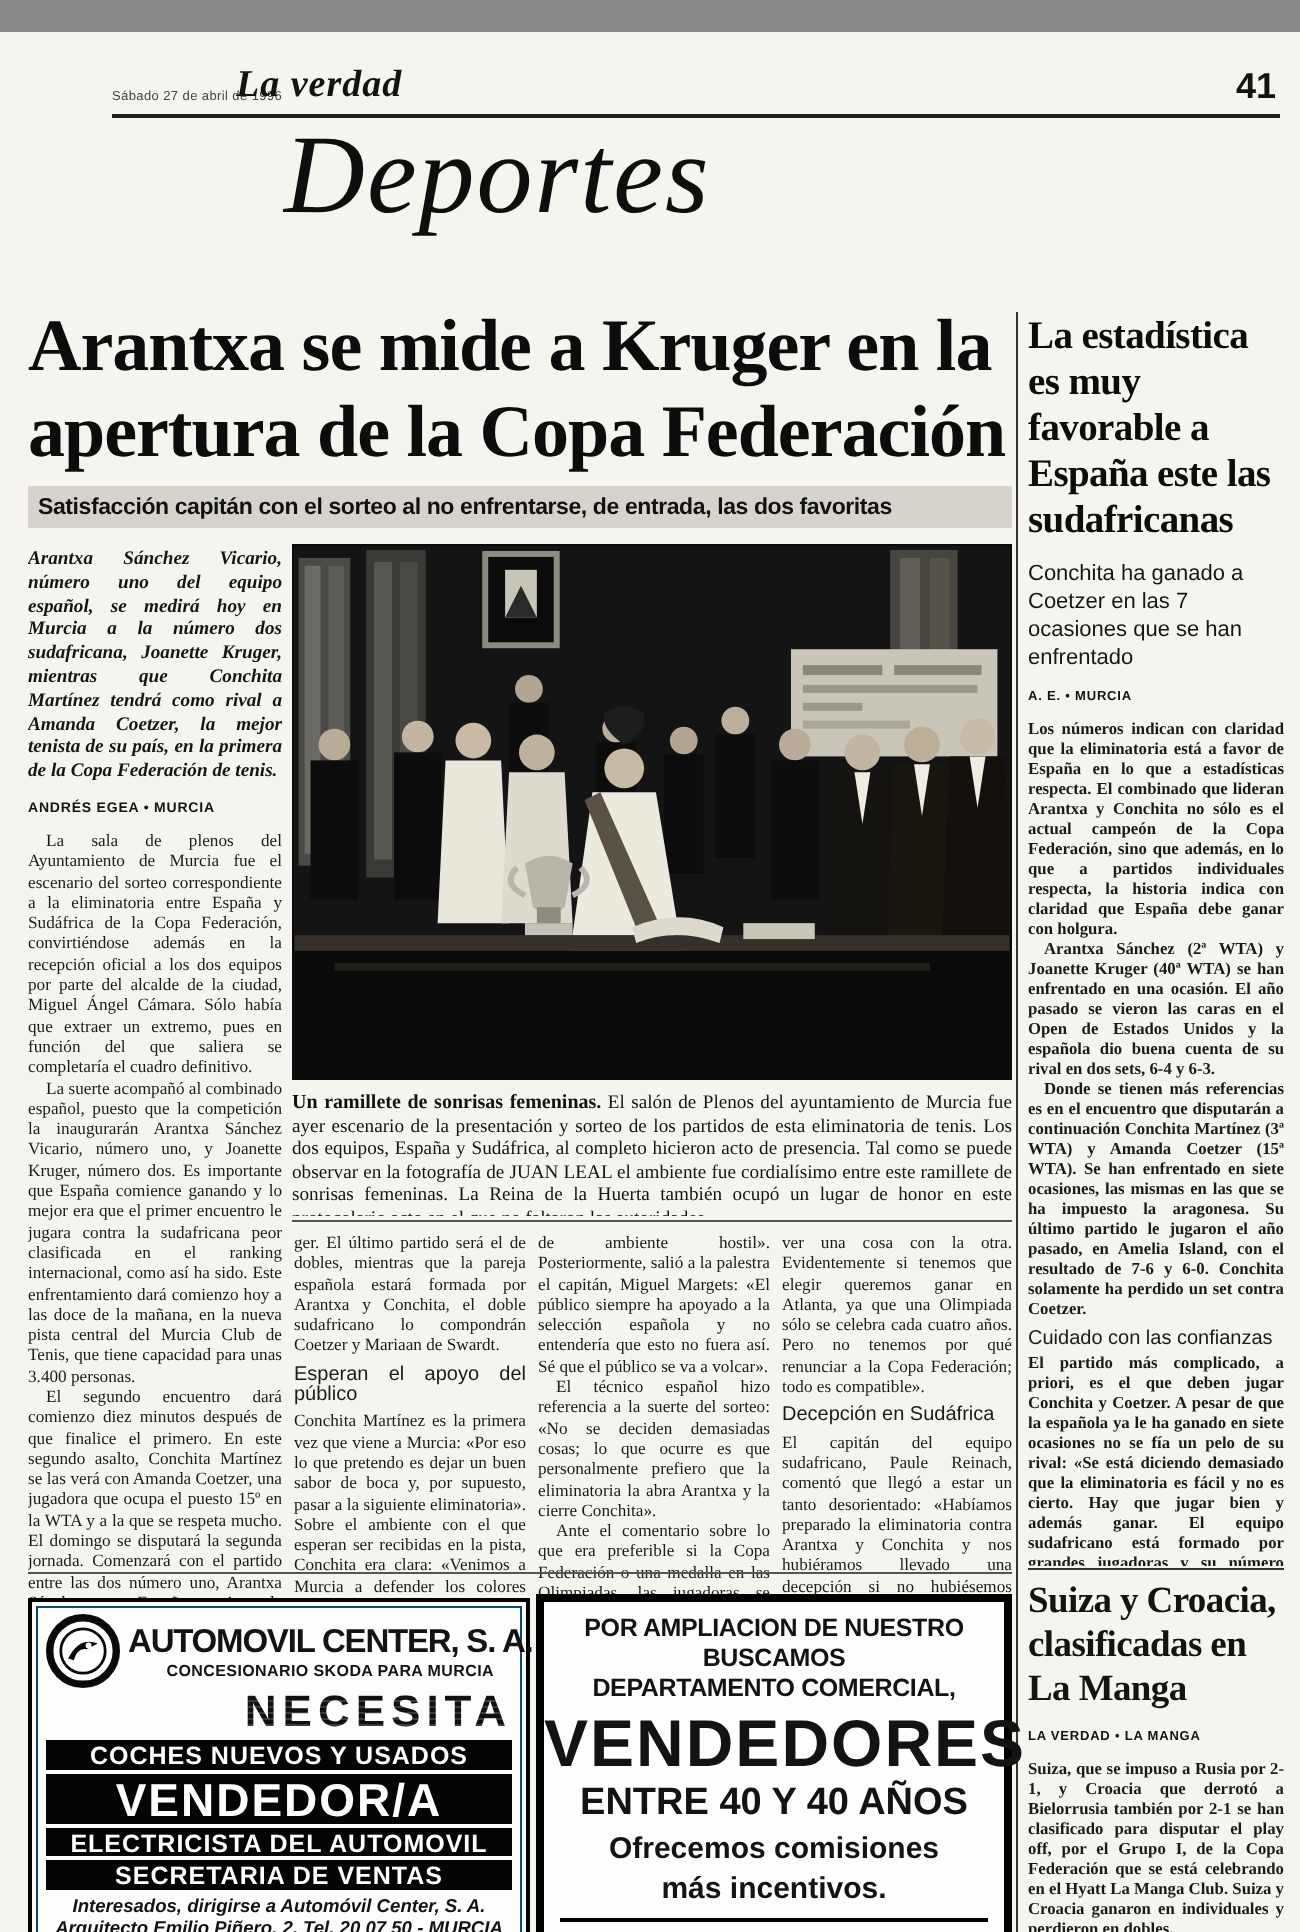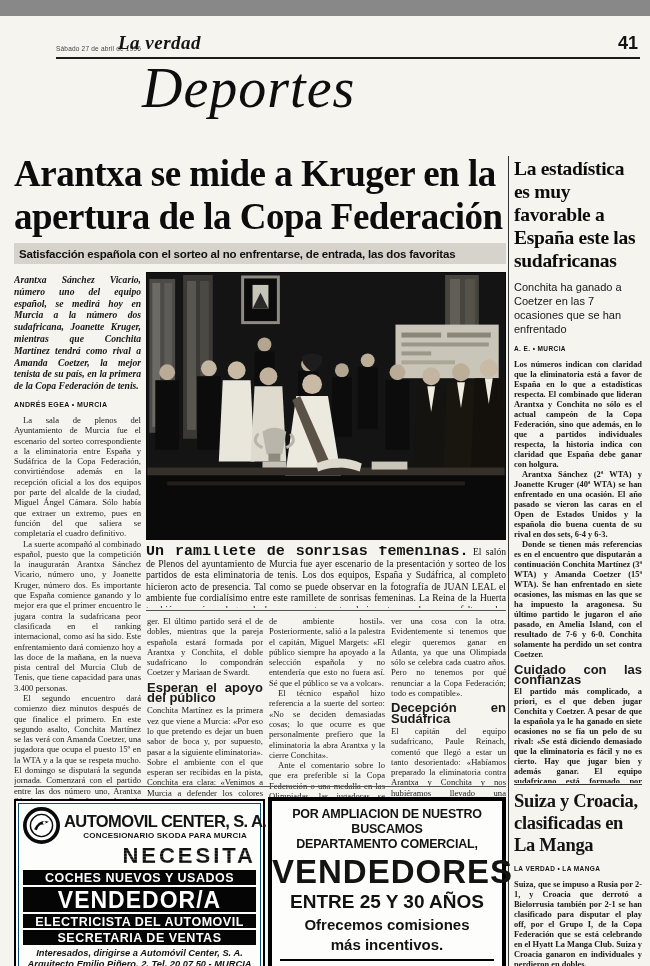--- a/index.html
+++ b/index.html
@@ -28,29 +28,29 @@
     letter-spacing:-.2px; white-space:nowrap; overflow:hidden; color:#111;}
   
   .col-left { position:absolute; left:14px; top:258px; width:127px; height:604px; overflow:hidden;}
   .lead { font-size:9.6px; line-height:11.8px; font-weight:bold; font-style:italic;
     text-align:justify; color:#151515;}
   .byline { margin-top:9px; margin-bottom:7px; font-family:"Liberation Sans", sans-serif;
     font-size:7px; font-weight:bold; letter-spacing:.4px;}
   .bodytext { font-size:8.6px; line-height:10.3px; text-align:justify; color:#1a1a1a;}
   .bodytext p { text-indent:9px; }
   .bodytext p.noindent { text-indent:0; }
-  .colhead { font-family:"Liberation Sans", sans-serif; font-weight:bold; font-size:13px;
+  .colhead { font-family:"Liberation Sans", sans-serif; font-weight:normal; font-size:10px;
     margin:5px 0 2px 0; }
   
   .photo { position:absolute; left:146px; top:256px; width:360px; height:268px;
     border:1px solid #0a0a0a; background:#161616;}
   .photo svg { display:block; width:100%; height:100%; }
   .caption { position:absolute; left:146px; top:530px; width:360px; height:62px;
     font-size:9.6px; line-height:11.6px; text-align:justify; overflow:hidden;}
-  .caption .cap-lead { font-family:Liberation Mono, monospace; font-weight:bold; font-size:15px;}
+  .caption .cap-lead { font-family:Liberation Serif, serif; font-weight:bold; font-size:10px;}
   .caption-rule { position:absolute; left:146px; top:594px; width:360px; height:1px; background:#555;}
   .col2 { position:absolute; left:147px; top:600px; width:116px; height:262px; overflow:hidden;}
   .col3 { position:absolute; left:269px; top:600px; width:116px; height:262px; overflow:hidden;}
   .col4 { position:absolute; left:391px; top:600px; width:115px; height:262px; overflow:hidden;}
   
   .sb-rule-v { position:absolute; left:508px; top:140px; width:1px; height:822px; background:#333;}
   .sidebar { position:absolute; left:514px; top:141px; width:128px; height:626px; overflow:hidden;}
   .sb-headline { font-size:19.5px; line-height:23px; font-weight:bold; letter-spacing:-.3px; color:#0c0c0c;}
   .sb-subhead { margin-top:8px; font-family:"Liberation Sans", sans-serif; font-size:11px;
     line-height:14px; color:#161616;}
@@ -98,21 +98,21 @@
 
 <div class="page">
 
   <div class="hdr-date">Sábado 27 de abril de 1996</div>
   <div class="hdr-masthead">La verdad</div>
   <div class="hdr-rule"></div>
   <div class="hdr-page">41</div>
   <div class="section-title">Deportes</div>
 
   <h1 class="headline">Arantxa se mide a Kruger en la apertura de la Copa Federación</h1>
-  <div class="subhead-band">Satisfacción española con el sorteo al no enfrentarse, de entrada, las dos favoritas</div>
+  <div class="subhead-band">Satisfacción capitán con el sorteo al no enfrentarse, de entrada, las dos favoritas</div>
 
   <div class="col-left">
     <div class="lead">Arantxa Sánchez Vicario, número uno del equipo español, se medirá hoy en Murcia a la número dos sudafricana, Joanette Kruger, mientras que Conchita Martínez tendrá como rival a Amanda Coetzer, la mejor tenista de su país, en la primera de la Copa Federación de tenis.</div>
     <div class="byline">ANDRÉS EGEA • MURCIA</div>
     <div class="bodytext">
       <p>La sala de plenos del Ayuntamiento de Murcia fue el escenario del sorteo correspondiente a la eliminatoria entre España y Sudáfrica de la Copa Federación, convirtiéndose además en la recepción oficial a los dos equipos por parte del alcalde de la ciudad, Miguel Ángel Cámara. Sólo había que extraer un extremo, pues en función del que saliera se completaría el cuadro definitivo.</p>
       <p>La suerte acompañó al combinado español, puesto que la competición la inaugurarán Arantxa Sánchez Vicario, número uno, y Joanette Kruger, número dos. Es importante que España comience ganando y lo mejor era que el primer encuentro le jugara contra la sudafricana peor clasificada en el ranking internacional, como así ha sido. Este enfrentamiento dará comienzo hoy a las doce de la mañana, en la nueva pista central del Murcia Club de Tenis, que tiene capacidad para unas 3.400 personas.</p>
       <p>El segundo encuentro dará comienzo diez minutos después de que finalice el primero. En este segundo asalto, Conchita Martínez se las verá con Amanda Coetzer, una jugadora que ocupa el puesto 15º en la WTA y a la que se respeta mucho. El domingo se disputará la segunda jornada. Comenzará con el partido entre las dos número uno, Arantxa Sánchez, por España, y Amanda Coetzer, por Sudáfrica. Posteriormente se medirán las número dos, Conchita Martínez y Joanette Kru-</p>
     </div>
   </div>
@@ -274,21 +274,21 @@
         <div>Arquitecto Emilio Piñero, 2. Tel. 20 07 50 - MURCIA</div>
       </div>
     </div>
   </div>
 
   <div class="ad-vend">
     <div class="ad-vend-line">POR AMPLIACION DE NUESTRO</div>
     <div class="ad-vend-line">BUSCAMOS</div>
     <div class="ad-vend-line">DEPARTAMENTO COMERCIAL,</div>
     <div class="ad-vend-big">VENDEDORES</div>
-    <div class="ad-vend-age">ENTRE 25 Y 30 AÑOS</div>
+    <div class="ad-vend-age">ENTRE 40 Y 40 AÑOS</div>
     <div class="ad-vend-offer">Ofrecemos comisiones</div>
     <div class="ad-vend-offer">más incentivos.</div>
     <div class="ad-vend-contact">
       <div>Interesados llamar al 22 00 05</div>
       <div>y 22 03 56 en horas de oficina.</div>
     </div>
   </div>
 
 </div>
 

